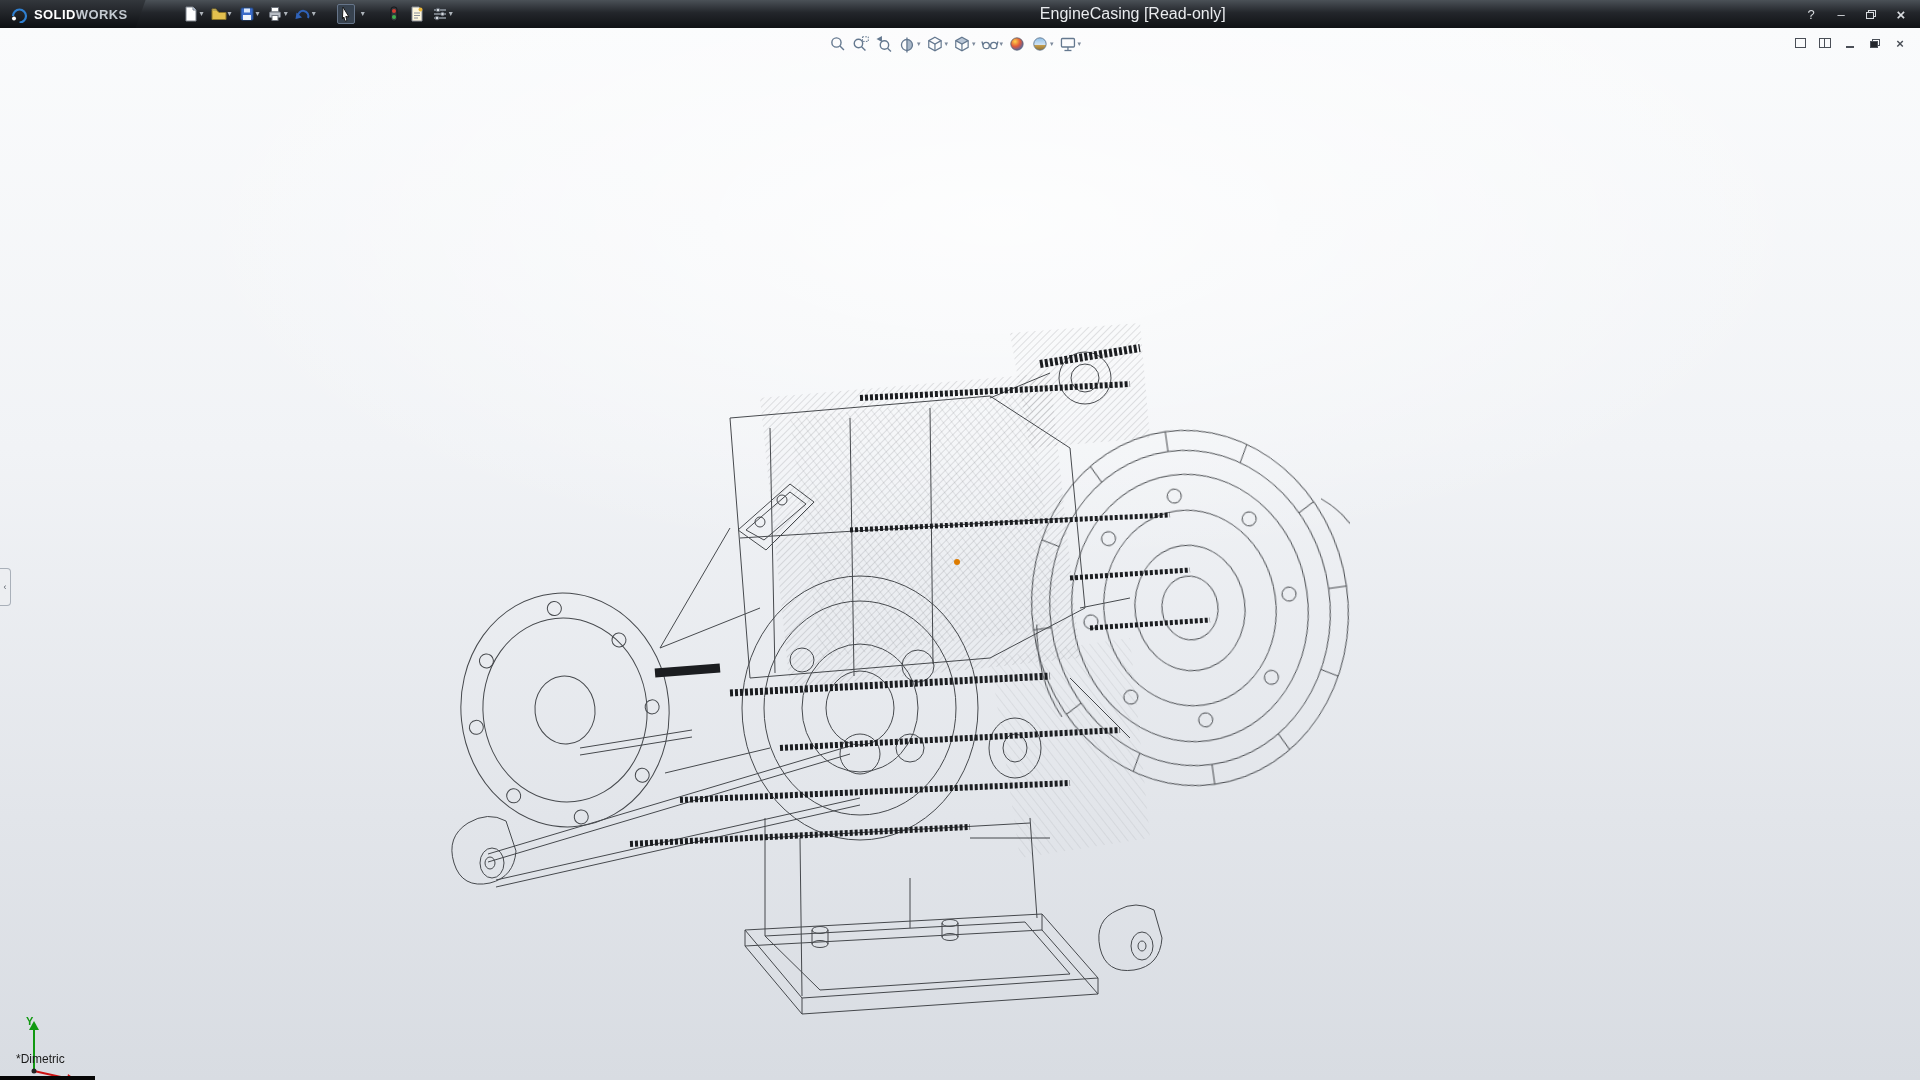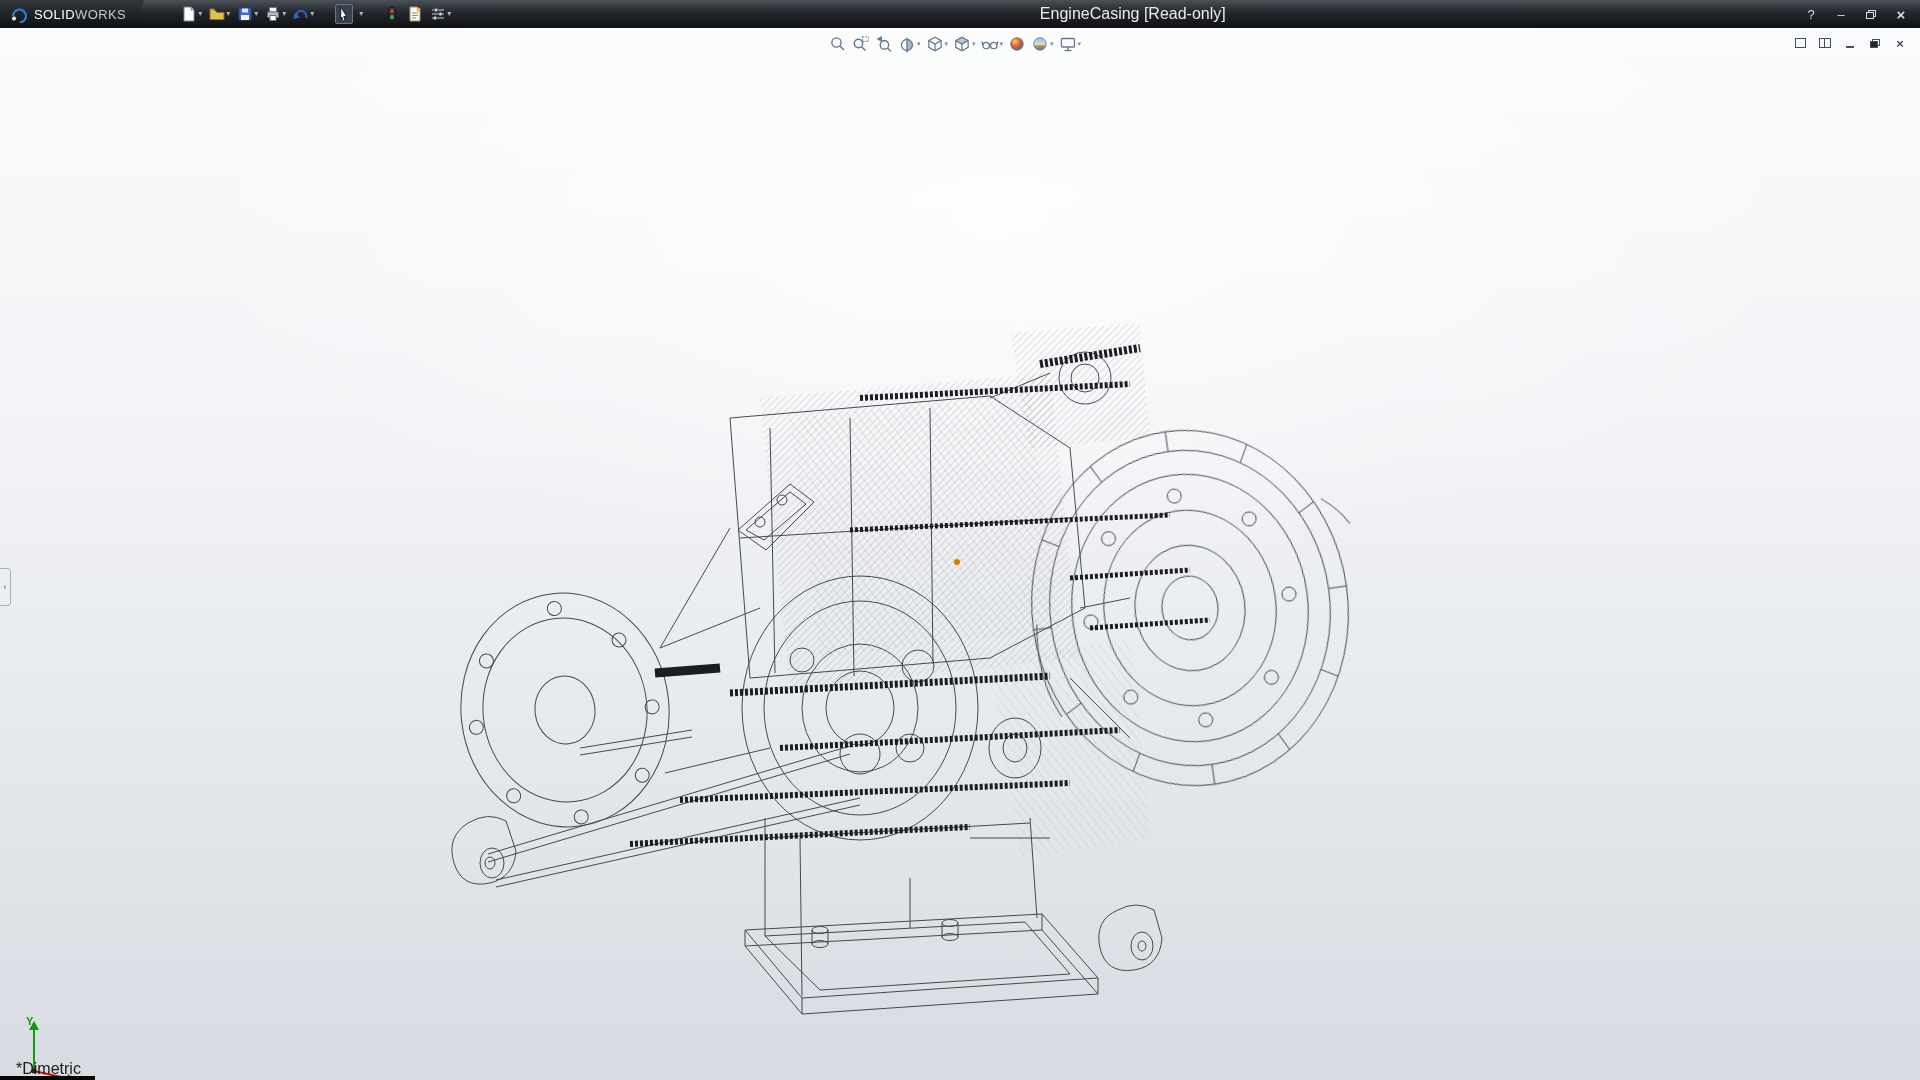--- a/index.html
+++ b/index.html
@@ -13,22 +13,22 @@
     background:linear-gradient(#4b5157,#23262b 45%,#101215);
     display:flex;align-items:center;color:#dfe3e8;z-index:30;
   }
   .logo-plate{
     display:flex;align-items:center;gap:6px;height:28px;padding:0 18px 0 10px;
     background:linear-gradient(#33373c,#0d0f12);
     clip-path:polygon(0 0,100% 0,calc(100% - 10px) 100%,0 100%);
   }
   .logo-mark{width:18px;height:18px;display:block}
   .app-name{font-size:13px;letter-spacing:.4px;white-space:nowrap}
-  .app-name b{color:#ffffff;font-weight:400}
-  .app-name .light{color:#c3c9d0;font-weight:400}
+  .app-name b{color:#ffffff;font-weight:700}
+  .app-name .light{color:#c3c9d0;font-weight:700}
   .tb-area{display:flex;align-items:center;margin-left:36px;gap:5px}
   .tb-group{display:flex;align-items:center;gap:5px}
   .tb-sep{width:10px}
   .tb-btn{display:flex;align-items:center;padding:2px 1px;border-radius:2px;cursor:default}
   .tb-btn.pressed{background:#37424f;border:1px solid #66758a;padding:1px 0}
   .i16{width:16px;height:16px;display:block}
   .caret{font-size:8px;line-height:8px;color:#aeb4bb;margin-left:1px}
   .title{
     position:absolute;left:59%;transform:translateX(-50%);
     font-size:16px;color:#e9ebee;white-space:nowrap;
@@ -61,21 +61,21 @@
   .ico-sq-split{width:10px;height:8px;border:1px solid currentColor;display:inline-block;position:relative}
   .ico-sq-split::before{content:"";position:absolute;left:4px;top:0;bottom:0;width:0;border-left:1px solid currentColor}
   .ico-min{width:8px;height:0;border-bottom:2px solid currentColor;display:inline-block;margin-top:7px}
   .dc-close{font-size:13px;font-weight:bold}
   
   .engine{position:absolute;left:430px;top:250px;width:920px;height:780px}
   
   .triad{position:absolute;left:20px;top:985px;width:84px;height:84px}
   .triad text{font-size:11px;font-family:"Liberation Sans",sans-serif;font-weight:bold}
   
-  .orient-label{position:absolute;left:16px;bottom:2px;font-size:16px;color:#1b1b1b}
+  .orient-label{position:absolute;left:16px;bottom:14px;font-size:12px;color:#1b1b1b}
   
   .fm-tab{
     position:absolute;left:0;top:540px;width:10px;height:36px;
     background:#eceef1;border:1px solid #a9b0b9;border-left:none;border-radius:0 4px 4px 0;
     display:flex;align-items:center;justify-content:center;font-size:9px;color:#5a6069;
   }
   .edge-sliver{position:absolute;left:0;bottom:0;width:95px;height:4px;background:#060606}
 </style>
 </head>
 <body>

